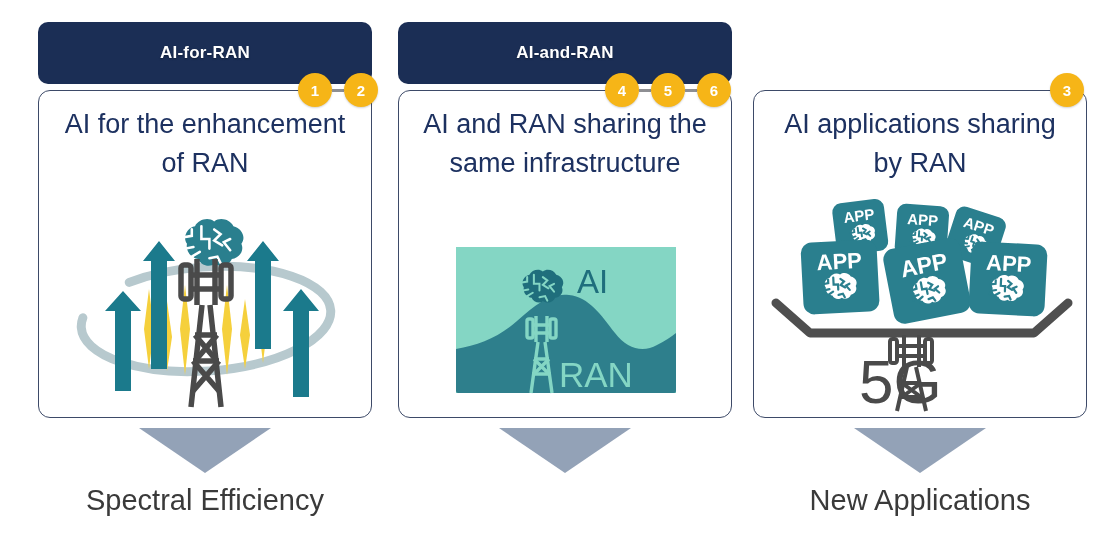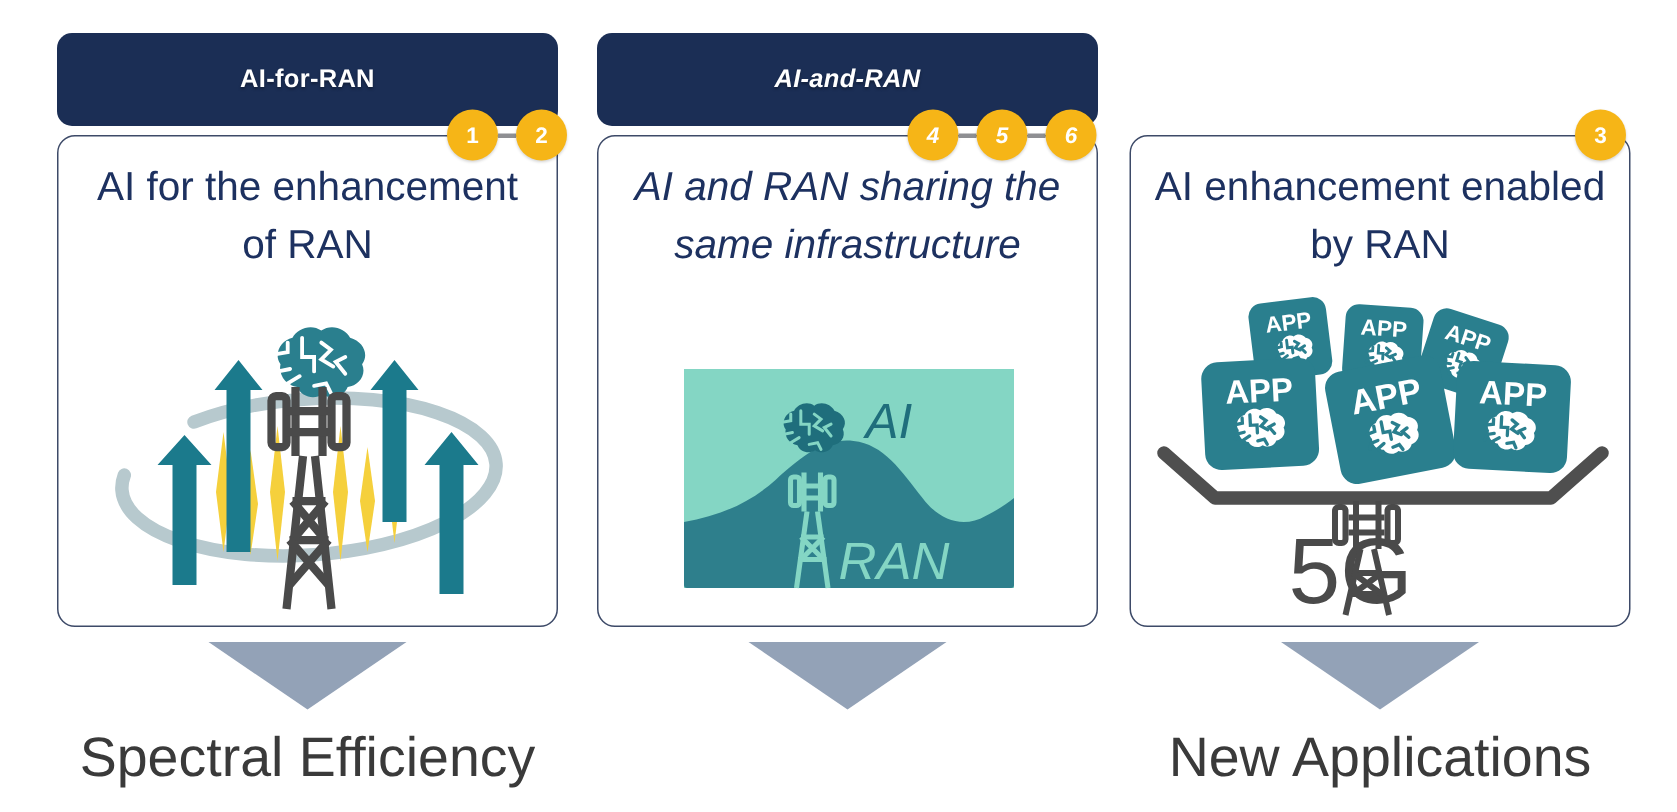--- a/index.html
+++ b/index.html
@@ -17,21 +17,21 @@
   }
 
   
   .column {
     position: absolute;
     top: 0;
     width: 338px;
     height: 541px;
   }
   .col-1 { left: 36px; }
-  .col-2 { left: 396px; font-style: italic; }
+  .col-2 { left: 396px; }
   .col-3 { left: 751px; }
 
   
   .header {
     position: absolute;
     top: 22px; left: 2px;
     width: 334px; height: 62px;
     background: #1B2E55;
     border-radius: 10px;
     display: flex;
@@ -109,21 +109,21 @@
     width: 0; height: 0;
     border-left: 66px solid transparent;
     border-right: 66px solid transparent;
     border-top: 45px solid #93A2B7;
   }
   .footer-label {
     position: absolute;
     top: 484px; left: 0; right: 0;
     text-align: center;
     color: #3A3A3A;
-    font-size: 37px;
+    font-size: 29px;
     white-space: nowrap;
   }
 </style>
 </head>
 <body>
 
 <div class="canvas">
 
   <div class="column col-1">
 
@@ -255,21 +255,21 @@
   </div>
 
   <div class="column col-3">
 
 
     <div class="badges b3">
       <div class="badge">3</div>
     </div>
 
     <div class="card">
-      <div class="card-text">AI enhancement enabled by RAN</div>
+      <div class="card-text">AI applications sharing by RAN</div>
 
       <div class="card-art" style="bottom:0px;">
         <svg width="334" height="228" viewBox="0 0 334 228">
 
           <g transform="rotate(-7 106 40)">
             <rect x="80" y="16" width="52" height="52" rx="9" fill="#2A7F8E"></rect>
             <text x="106" y="36" text-anchor="middle" font-family="'Liberation Sans',sans-serif" font-size="15" font-weight="bold" fill="#ffffff">APP</text>
             <g transform="translate(88,38) scale(0.32)" fill="#ffffff">
               <path d="M30 36c-6-8 0-20 10-22 4-8 16-12 24-6 8-6 20-2 24 6 11 3 16 14 10 22 4 9-3 18-12 19-3 8-14 11-21 6-7 5-18 2-21-6-9-1-16-10-14-19z"></path>
               <g stroke="#2A7F8E" stroke-width="6" fill="none" stroke-linecap="round">

